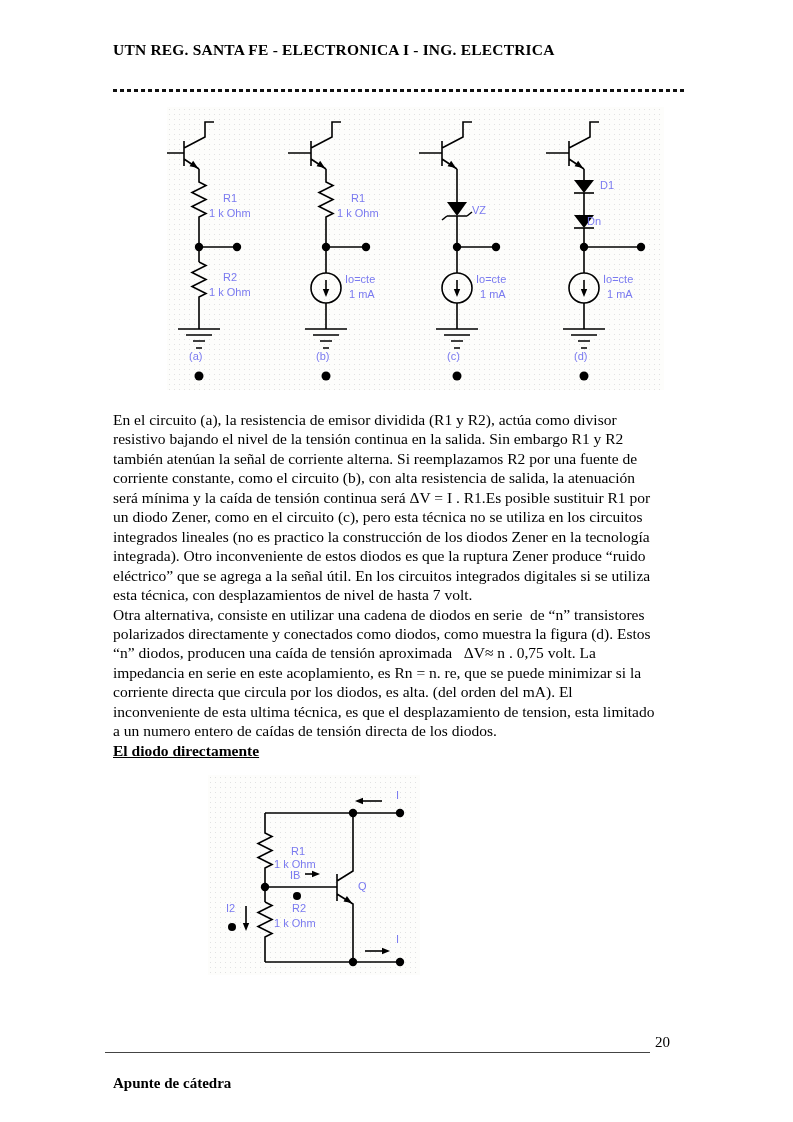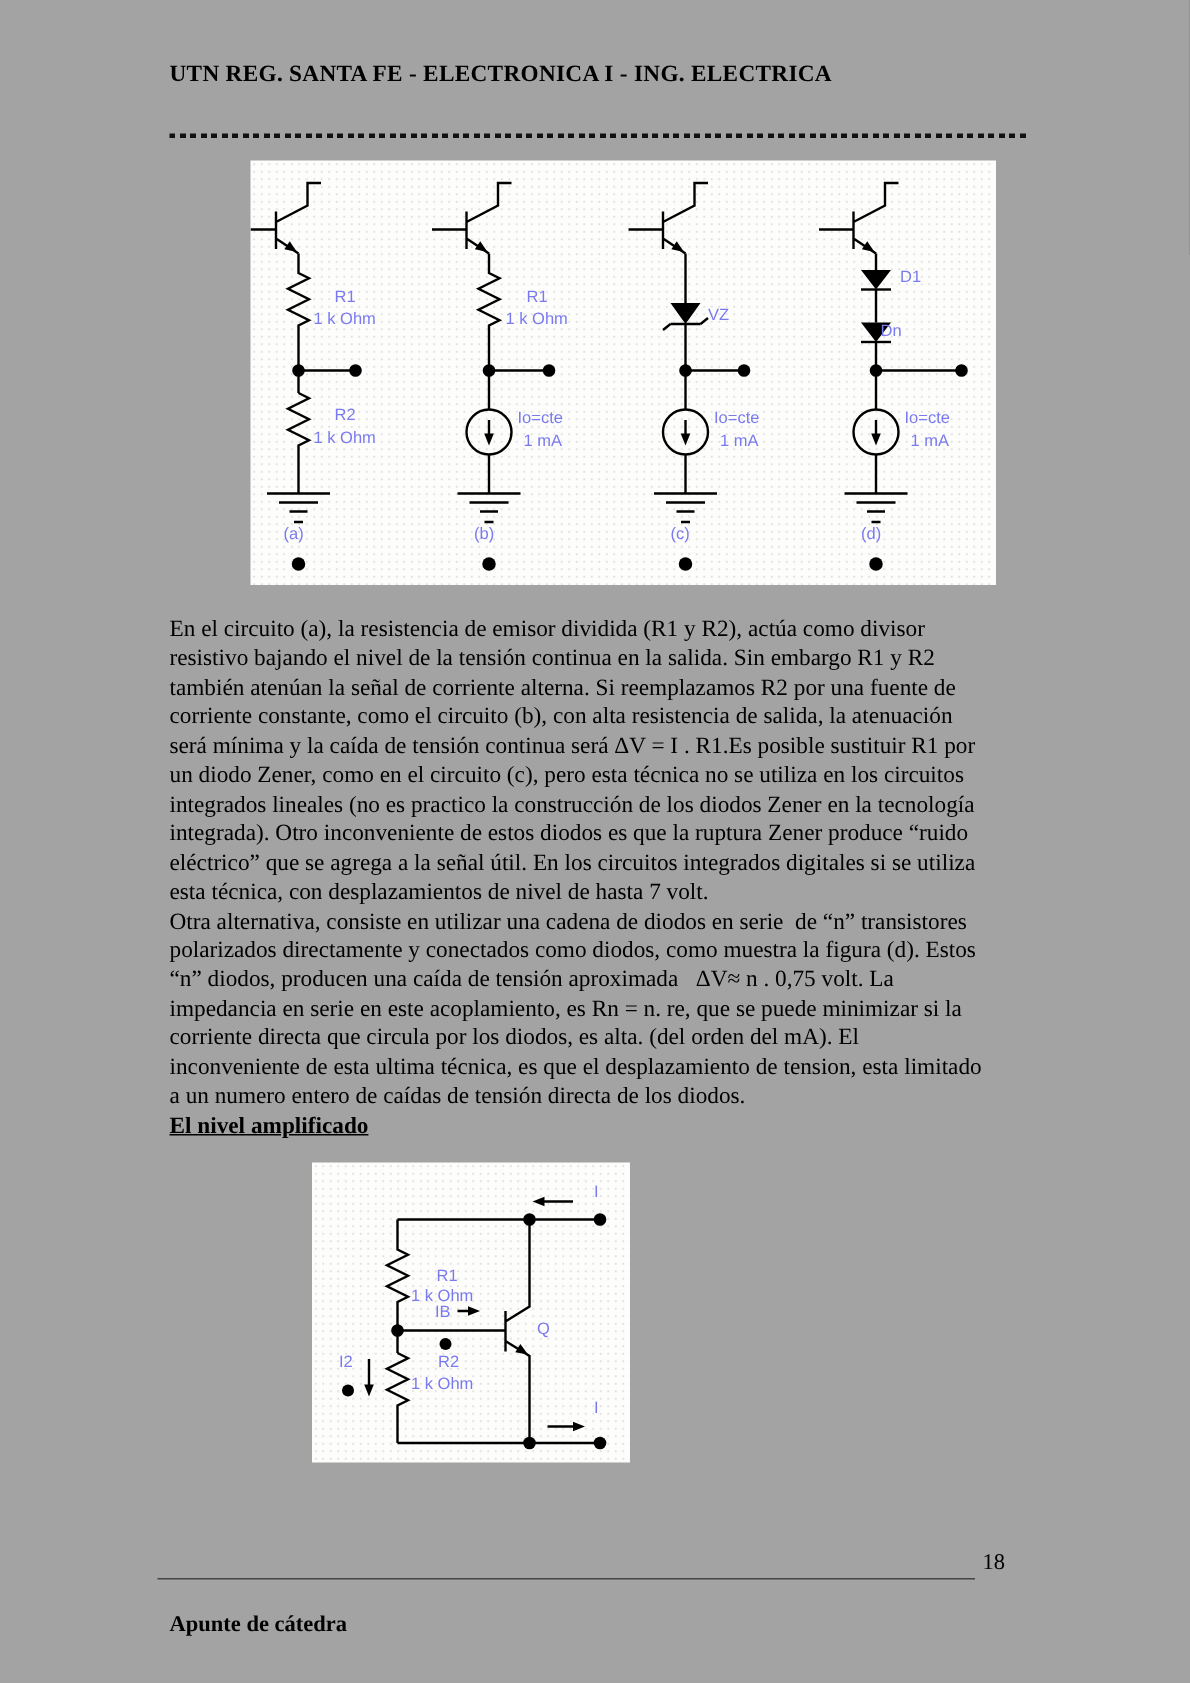--- a/index.html
+++ b/index.html
@@ -1,17 +1,17 @@
 <!DOCTYPE html>
 <html style="--label-blue: #7a7af0;"><head>
 <meta charset="utf-8">
 <style>
   html,body{margin:0;padding:0;background:#888;}
   .page{
-    position:relative;width:793px;height:1122px;margin:0 auto;background:#a3a3a3;
+    position:relative;width:793px;height:1122px;margin:0 auto;background:#ffffff;
     font-family:"Liberation Serif","DejaVu Serif",serif;color:#000;overflow:hidden;
   }
   .abs{position:absolute;}
   .hdr1{left:113px;top:41px;font-size:15.5px;font-weight:bold;letter-spacing:.2px;white-space:pre;}
   .hdr2{left:113px;top:61px;font-size:15px;font-weight:bold;white-space:pre;}
   .dashrule{left:113px;top:89px;width:572px;height:3px;
     background:repeating-linear-gradient(90deg,#111 0 4px,transparent 4px 7px);}
   .figure{
     background-color:#fdfdfb;
     background-image:radial-gradient(circle,#e2e2e2 0.8px,transparent 1px);
@@ -149,21 +149,21 @@
 
     <span class="clabel" style="left:433px;top:72px">D1</span>
     <span class="clabel" style="left:420px;top:108px">Dn</span>
     <span class="clabel" style="left:436px;top:166px">Io=cte</span>
     <span class="clabel" style="left:440px;top:181px">1 mA</span>
     <span class="clabel" style="left:407px;top:243px">(d)</span>
   </div>
 
   <div class="abs bodytext"><div>En el circuito (a), la resistencia de emisor dividida (R1 y R2), actúa como divisor</div><div>resistivo bajando el nivel de la tensión continua en la salida. Sin embargo R1 y R2</div><div>también atenúan la señal de corriente alterna. Si reemplazamos R2 por una fuente de</div><div>corriente constante, como el circuito (b), con alta resistencia de salida, la atenuación</div><div>será mínima y la caída de tensión continua será ΔV = I . R1.Es posible sustituir R1 por</div><div>un diodo Zener, como en el circuito (c), pero esta técnica no se utiliza en los circuitos</div><div>integrados lineales (no es practico la construcción de los diodos Zener en la tecnología</div><div>integrada). Otro inconveniente de estos diodos es que la ruptura Zener produce “ruido</div><div>eléctrico” que se agrega a la señal útil. En los circuitos integrados digitales si se utiliza</div><div>esta técnica, con desplazamientos de nivel de hasta 7 volt.</div><div>Otra alternativa, consiste en utilizar una cadena de diodos en serie  de “n” transistores</div><div>polarizados directamente y conectados como diodos, como muestra la figura (d). Estos</div><div>“n” diodos, producen una caída de tensión aproximada   ΔV≈ n . 0,75 volt. La</div><div>impedancia en serie en este acoplamiento, es Rn = n. re, que se puede minimizar si la</div><div>corriente directa que circula por los diodos, es alta. (del orden del mA). El</div><div>inconveniente de esta ultima técnica, es que el desplazamiento de tension, esta limitado</div><div>a un numero entero de caídas de tensión directa de los diodos.</div></div>
 
-  <div class="abs secheading">El nivel amplificado</div>
+  <div class="abs secheading">El diodo directamente</div>
 
   <div class="abs figure fig2">
     <svg width="212" height="200" viewBox="0 0 212 200">
       <path d="M57,38 H192"></path>
       <circle class="fill" cx="145" cy="38" r="4.2"></circle>
       <circle class="fill" cx="192" cy="38" r="4.2"></circle>
       <g>
         <path d="M151,26 H174"></path>
         <polygon class="fill" points="0,0 8,-3.2 8,3.2" transform="translate(147,26)"></polygon>
       </g>
@@ -198,17 +198,17 @@
     <span class="clabel" style="left:66px;top:83px">1 k Ohm</span>
     <span class="clabel" style="left:82px;top:94px">IB</span>
     <span class="clabel" style="left:84px;top:127px">R2</span>
     <span class="clabel" style="left:66px;top:142px">1 k Ohm</span>
     <span class="clabel" style="left:18px;top:127px">I2</span>
     <span class="clabel" style="left:150px;top:105px">Q</span>
     <span class="clabel" style="left:188px;top:14px">I</span>
     <span class="clabel" style="left:188px;top:158px">I</span>
   </div>
 
-  <div class="abs pagenum">18</div>
+  <div class="abs pagenum">20</div>
   <div class="abs footrule"></div>
   <div class="abs footleft">Apunte de cátedra</div>
 
 </div>
 
 </body></html>

